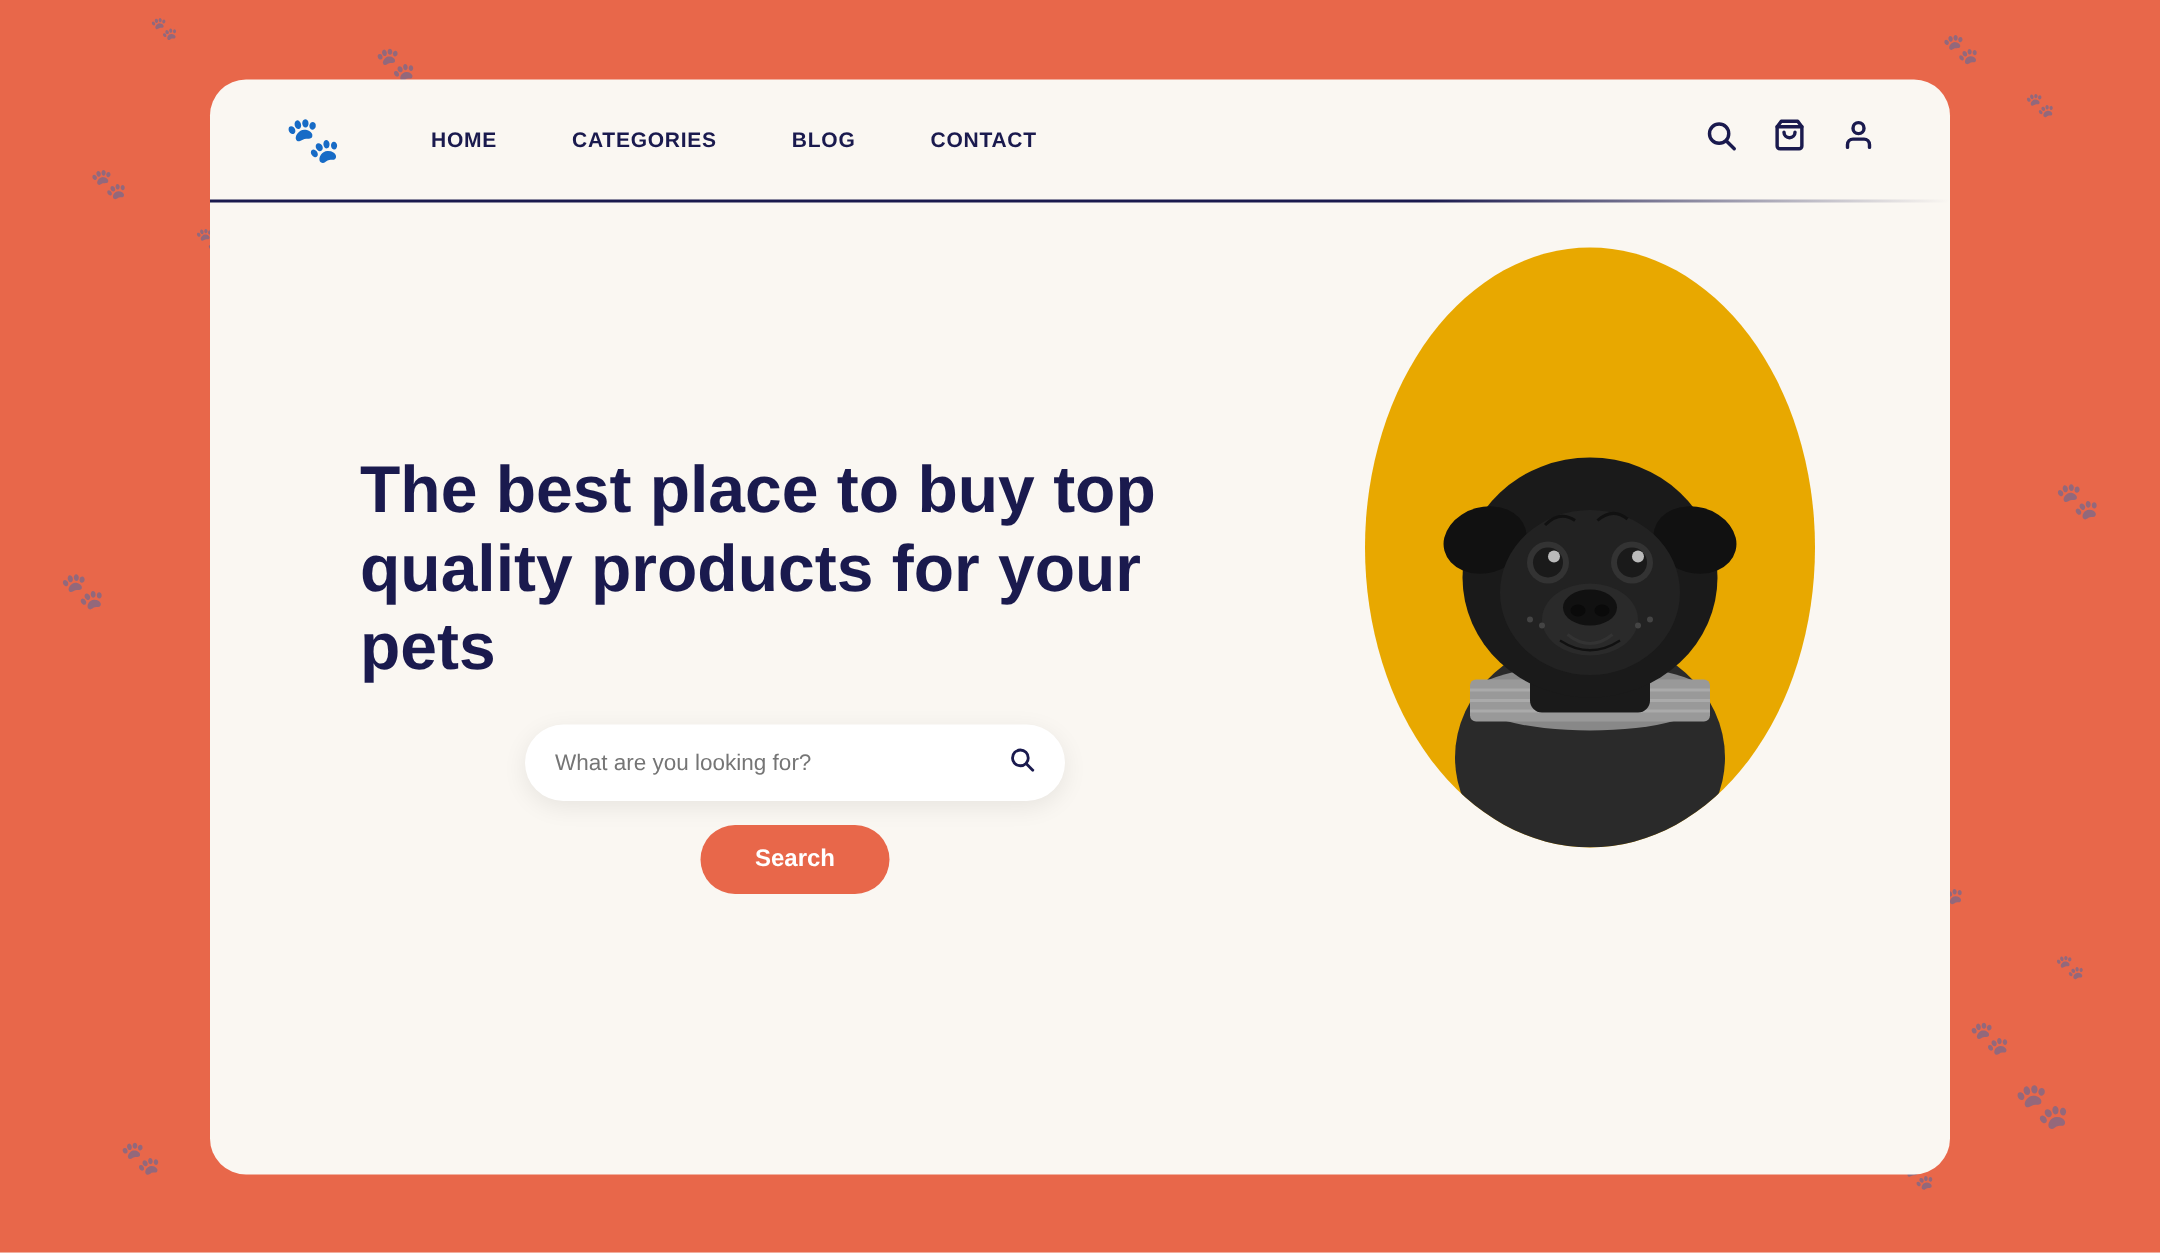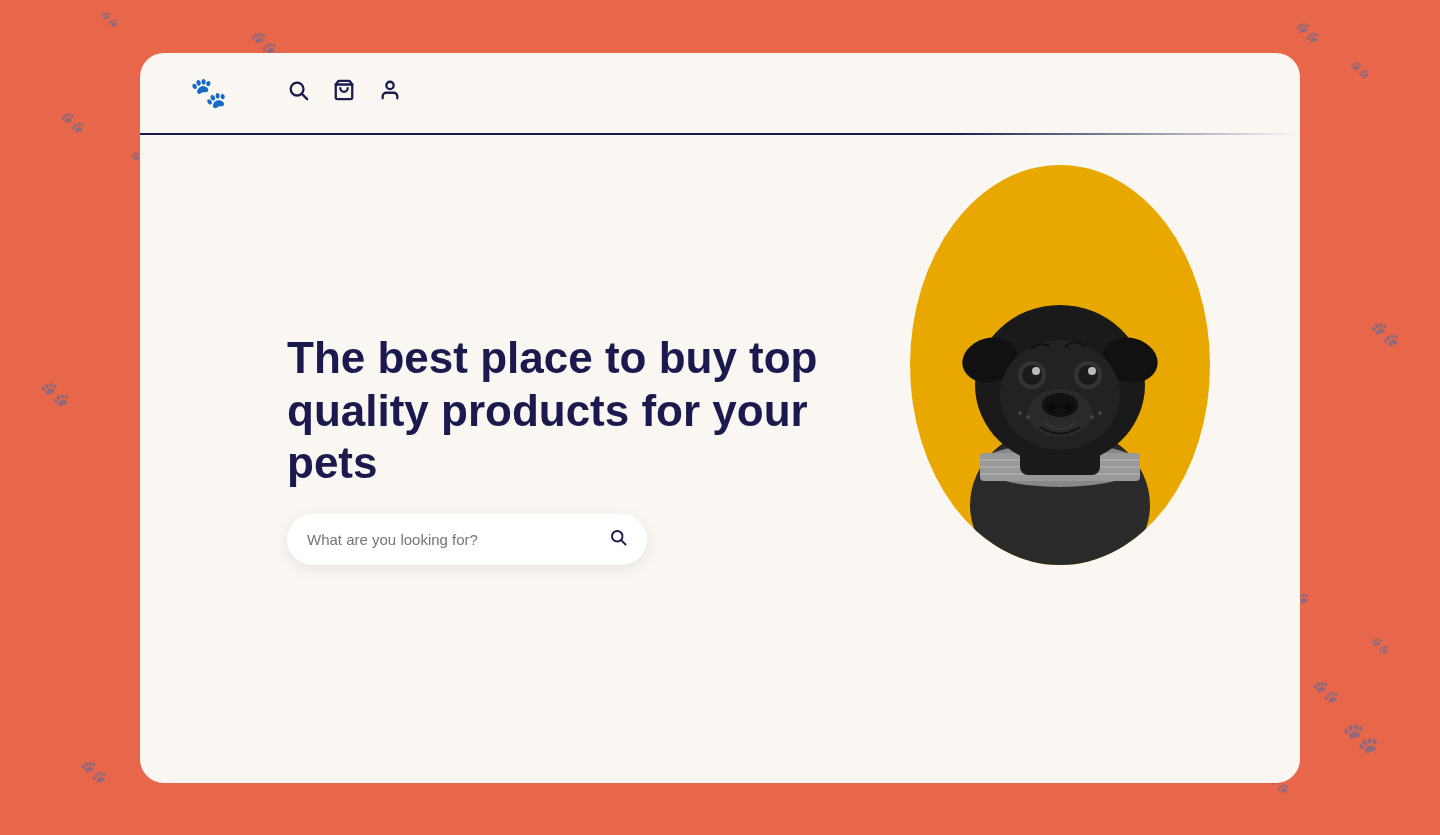--- a/index.html
+++ b/index.html
@@ -110,21 +110,20 @@
       flex-shrink: 0;
     }
 
     
     .hero {
       display: flex;
       flex: 1;
       align-items: center;
       padding: 40px 80px 60px 100px;
       position: relative;
-      margin-left: 47px;
     }
 
     .hero-content {
       flex: 1;
       max-width: 580px;
     }
 
     .hero-title {
       font-size: 44px;
       font-weight: 800;
@@ -137,20 +136,21 @@
       font-size: 16px;
       color: #5a5a6e;
       margin-bottom: 48px;
       font-weight: 400;
     }
 
     .search-row {
       display: flex;
       align-items: center;
       gap: 16px;
+      flex-direction: column;
     }
 
     .search-box {
       display: flex;
       align-items: center;
       background: white;
       border-radius: 50px;
       padding: 14px 20px;
       width: 360px;
       box-shadow: 0 4px 16px rgba(0,0,0,0.08);
@@ -226,20 +226,26 @@
 <div class="paw-decoration paw-br4">🐾</div>
 <div class="paw-decoration paw-br5">🐾</div>
 <div class="paw-decoration paw-ml">🐾</div>
 <div class="paw-decoration paw-mr">🐾</div>
 
 <div class="card">
 
   <nav class="navbar">
     <div class="logo">
       <span class="logo-icon">🐾</span>
+    </div>
+    <div class="nav-links">
+      <a class="nav-link">HOME</a>
+      <a class="nav-link">CATEGORIES</a>
+      <a class="nav-link">BLOG</a>
+      <a class="nav-link">CONTACT</a>
     </div>
     <div class="nav-actions">
       <span class="nav-action-icon">
         <svg width="22" height="22" viewBox="0 0 24 24" fill="none" stroke="#1a1a4e" stroke-width="2.5" stroke-linecap="round" stroke-linejoin="round">
           <circle cx="11" cy="11" r="7"></circle>
           <line x1="16.5" y1="16.5" x2="22" y2="22"></line>
         </svg>
       </span>
       <span class="nav-action-icon">
         <svg width="22" height="22" viewBox="0 0 24 24" fill="none" stroke="#1a1a4e" stroke-width="2.5" stroke-linecap="round" stroke-linejoin="round">
@@ -265,20 +271,21 @@
       <div class="search-row">
         <div class="search-box">
           <input class="search-input" type="text" placeholder="What are you looking for?" style="">
           <span class="search-icon-input">
             <svg width="18" height="18" viewBox="0 0 24 24" fill="none" stroke="#1a1a4e" stroke-width="2.5" stroke-linecap="round" stroke-linejoin="round">
               <circle cx="11" cy="11" r="7"></circle>
               <line x1="16.5" y1="16.5" x2="22" y2="22"></line>
             </svg>
           </span>
         </div>
+        <button class="search-button">Search</button>
       </div>
     </div>
 
     <div class="hero-image-container">
       <div class="dog-oval">
 
         <svg width="300" height="400" viewBox="0 0 300 400" xmlns="http://www.w3.org/2000/svg">
 
           <ellipse cx="150" cy="340" rx="90" ry="80" fill="#2a2a2a"></ellipse>
 

